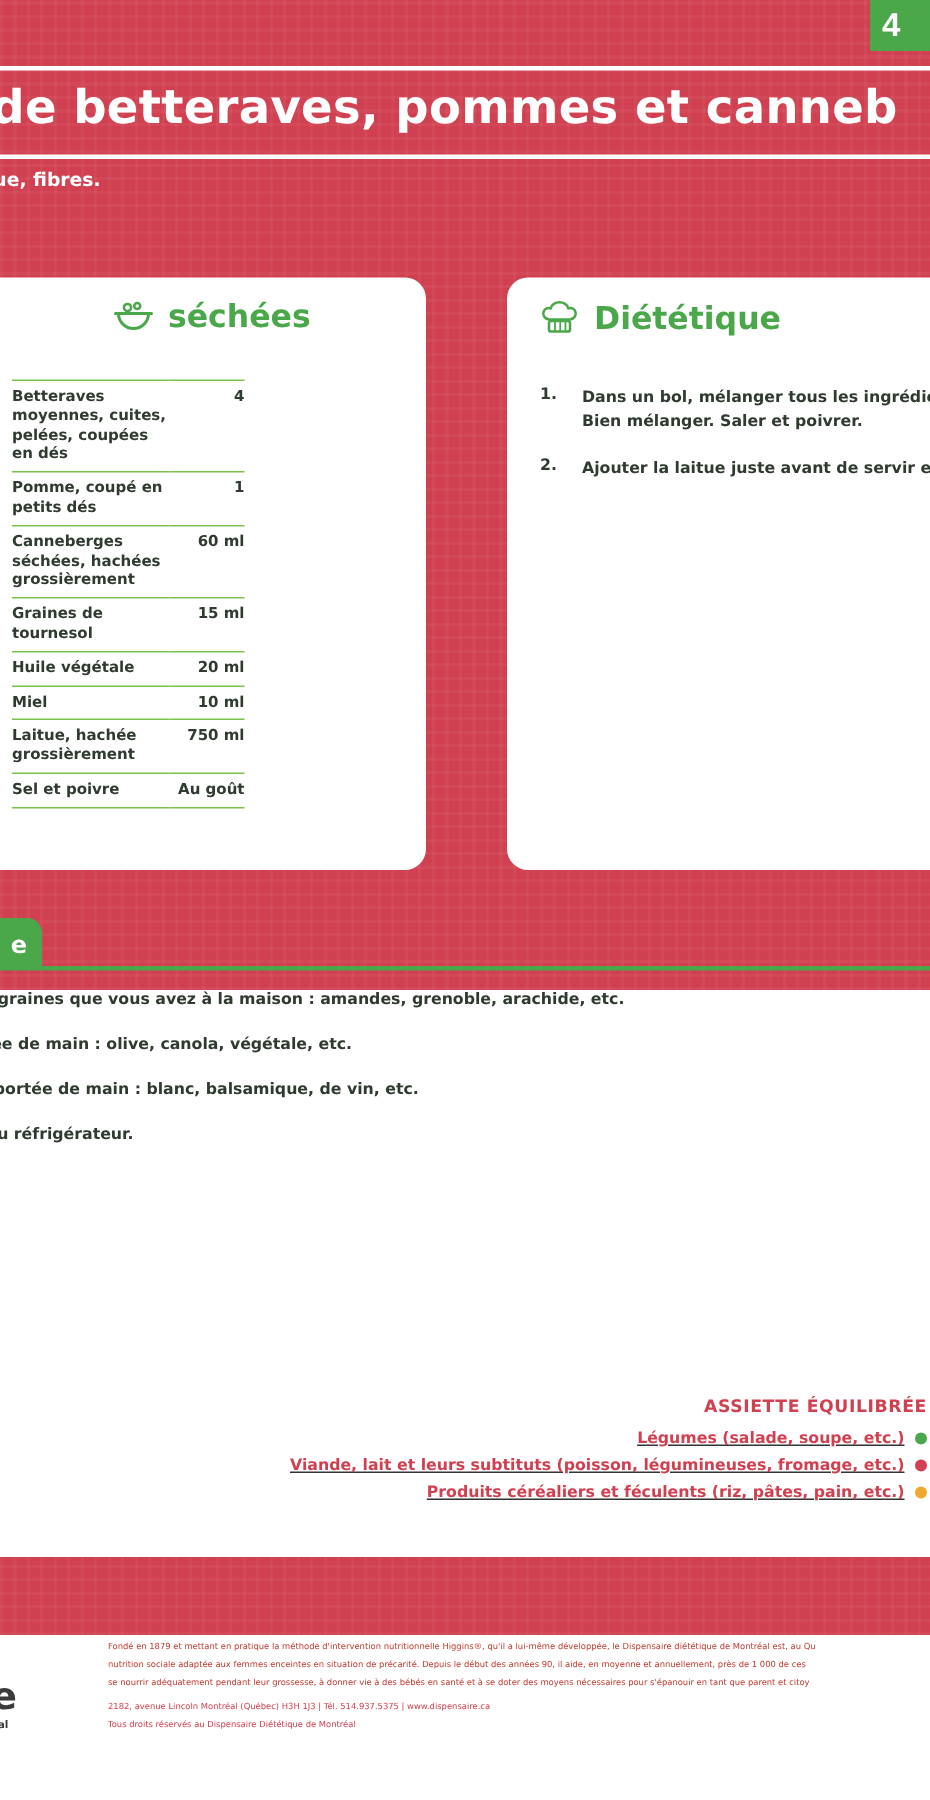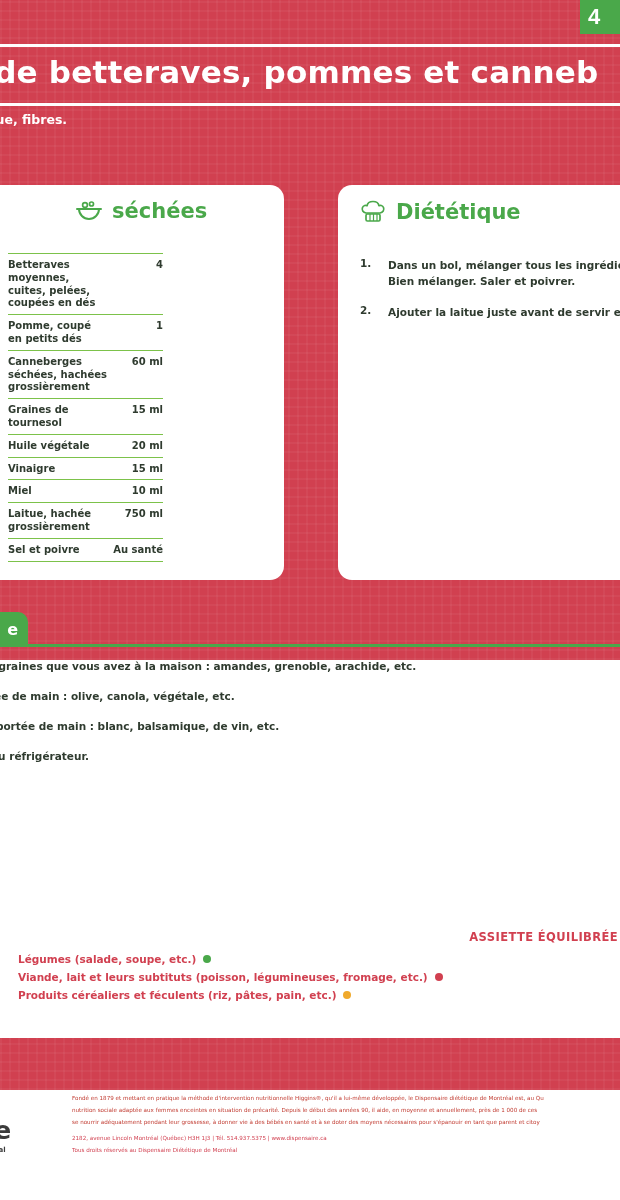--- a/index.html
+++ b/index.html
@@ -233,23 +233,24 @@
     font-size: 11.5px;
     font-weight: bold;
     color: #d14050;
     letter-spacing: 0.4px;
     margin-bottom: 9px;
     text-align: right;
   }
   .assiette-row {
     display: flex;
     align-items: center;
-    justify-content: flex-start;
+    justify-content: flex-end;
     gap: 7px;
     margin-bottom: 6px;
+    text-decoration: underline;
   }
   .assiette-row span.lbl {
     font-family: "DejaVu Sans", sans-serif;
     font-size: 10.5px;
     font-weight: bold;
     color: #d14050;
   }
   .dot {
     width: 8px;
     height: 8px;
@@ -351,34 +352,30 @@
         </tr>
         <tr>
           <td>Graines de tournesol</td>
           <td class="qty">15 ml</td>
         </tr>
         <tr>
           <td>Huile végétale</td>
           <td class="qty">20 ml</td>
         </tr>
         <tr>
-          <td>Vinaigre</td>
-          <td class="qty">15 ml</td>
-        </tr>
-        <tr>
           <td>Miel</td>
           <td class="qty">10 ml</td>
         </tr>
         <tr>
           <td>Laitue, hachée grossièrement</td>
           <td class="qty">750 ml</td>
         </tr>
         <tr>
           <td>Sel et poivre</td>
-          <td class="qty">Au santé</td>
+          <td class="qty">Au goût</td>
         </tr>
       </tbody>
     </table>
   </div>
 
   <div class="panel panel-preparation">
     <div class="panel-head">
       <span>
         <svg class="icon-svg" width="26" height="26" viewBox="0 0 26 26" aria-hidden="true">
           <path d="M6 14 c-3 -0.5 -4.5 -3 -3.5 -5.5 c0.9 -2.2 3.4 -2.6 4.6 -1.8 c0.4 -2.8 3.3 -4.2 5.9 -4.2 c2.6 0 5.5 1.4 5.9 4.2 c1.2 -0.8 3.7 -0.4 4.6 1.8 c1 2.5 -0.5 5 -3.5 5.5 z" fill="none" stroke="#4aa84a" stroke-width="1.7" stroke-linejoin="round"></path>

